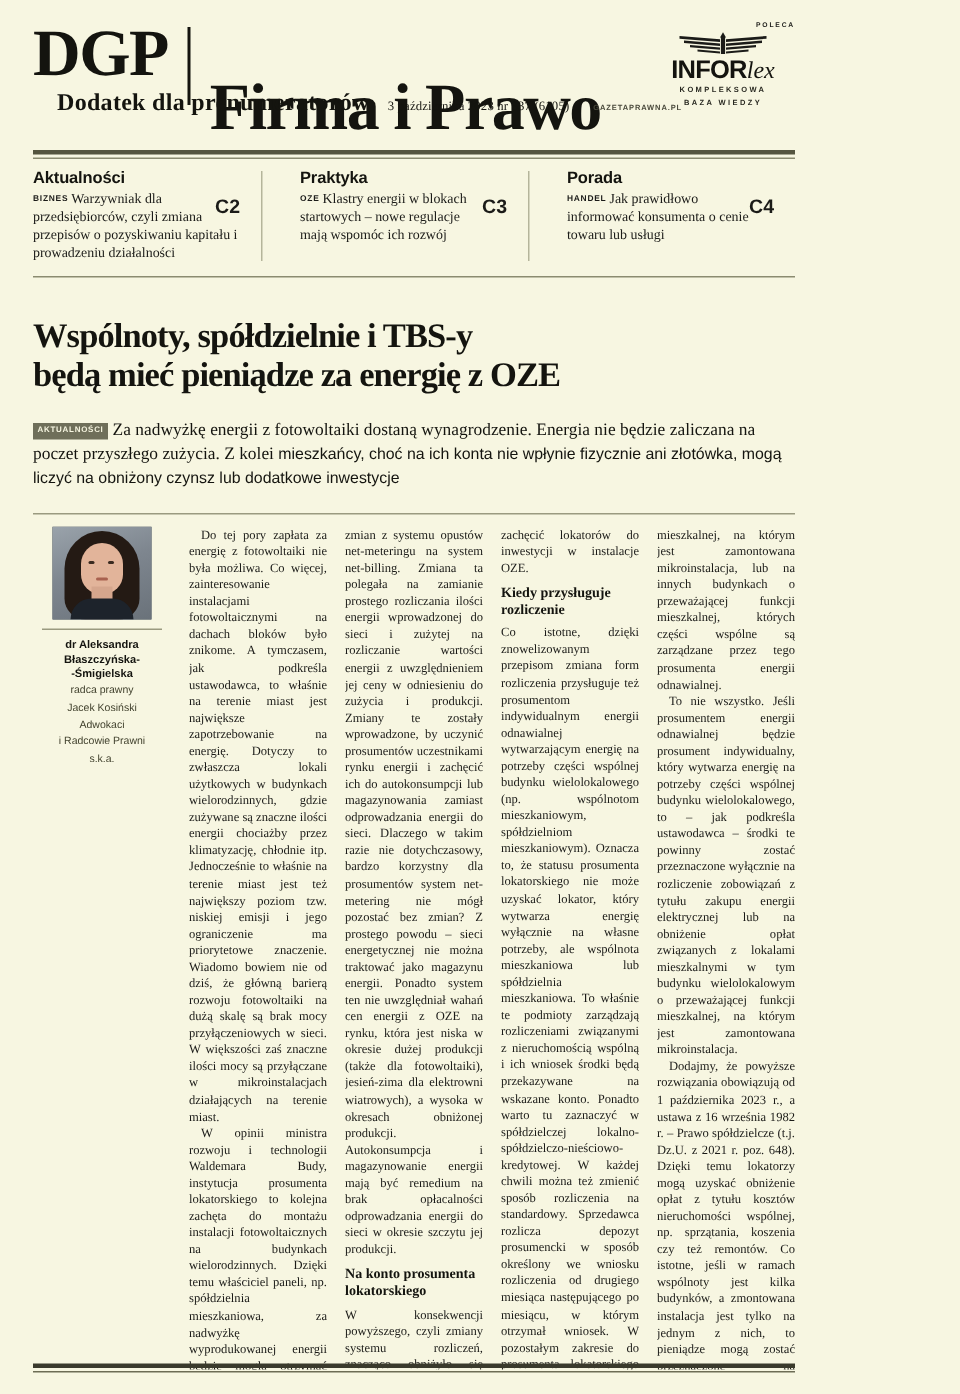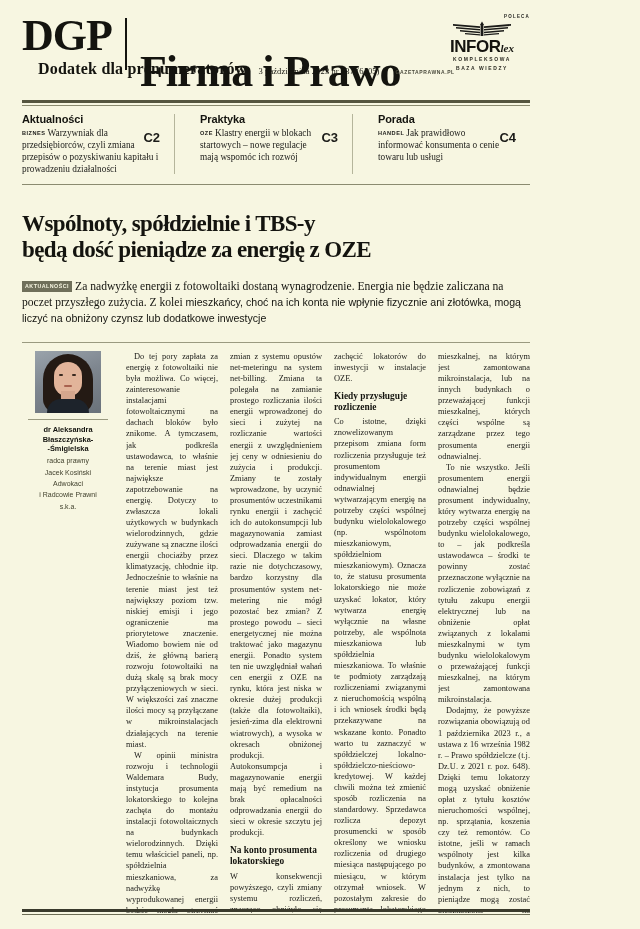--- a/index.html
+++ b/index.html
@@ -112,22 +112,22 @@
     font-family: "Liberation Sans", sans-serif;
     font-weight: bold;
     font-size: 17px;
     letter-spacing: -0.5px;
     color: #14140f;
     line-height: 1;
   }
   .infor-word .lex {
     font-family: "Liberation Serif", serif;
     font-style: italic;
-    font-weight: bold;
-    font-size: 11px;
+    font-weight: normal;
+    font-size: 16px;
     letter-spacing: 0;
   }
   .infor-tag {
     font-family: "Liberation Sans", sans-serif;
     font-size: 5px;
     font-weight: bold;
     letter-spacing: 1.6px;
     color: #2a2a22;
     line-height: 1.5;
     margin-top: 1px;
@@ -450,21 +450,21 @@
         <span class="teaser-kicker">HANDEL</span><span>Jak prawidłowo informować konsumenta o cenie towaru lub usługi</span>
       </div>
     </div>
   </div>
 
   <div class="rule-thin"></div>
 
   <div class="headline-wrap">
     <div class="headline">
       <div>Wspólnoty, spółdzielnie i TBS-y</div>
-      <div>będą dość pieniądze za energię z OZE</div>
+      <div>będą mieć pieniądze za energię z OZE</div>
     </div>
     <div class="lead">
       <span class="lead-badge">AKTUALNOŚCI</span><span>Za nadwyżkę energii z fotowoltaiki dostaną wynagrodzenie. Energia nie będzie zaliczana na poczet przyszłego zużycia. Z kolei</span> <span class="lead-sans">mieszkańcy, choć na ich konta nie wpłynie fizycznie ani złotówka, mogą liczyć na obniżony czynsz lub dodatkowe inwestycje</span>
     </div>
   </div>
 
   <div class="rule-under-lead"></div>
 
   <div class="cols">
 

